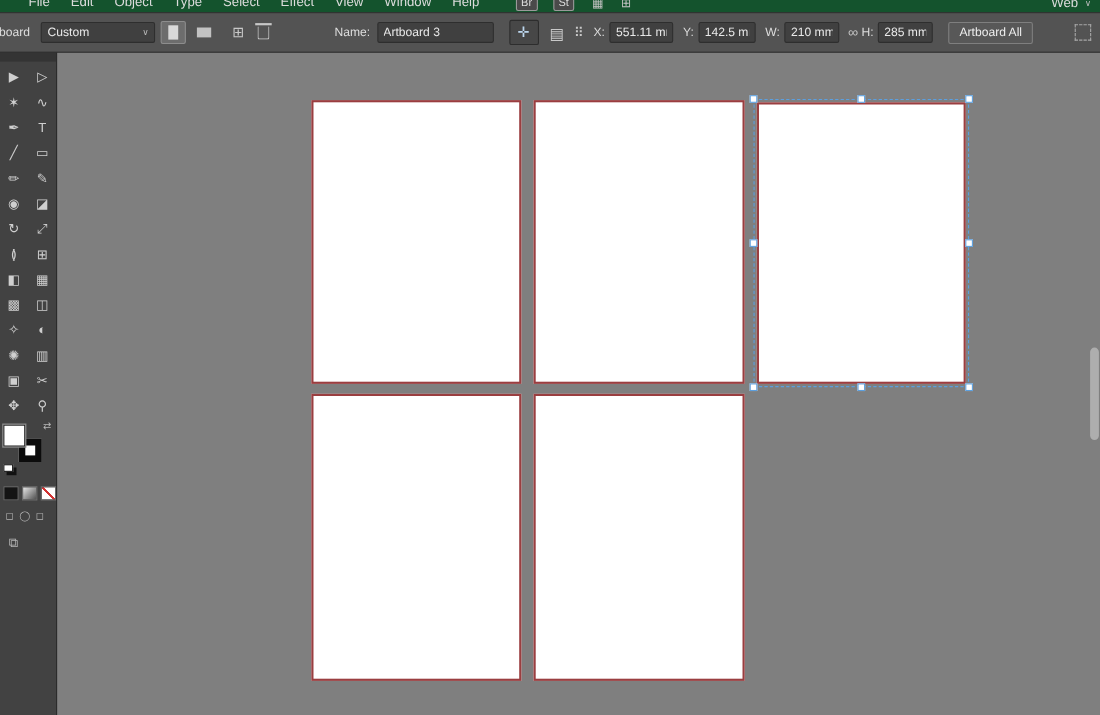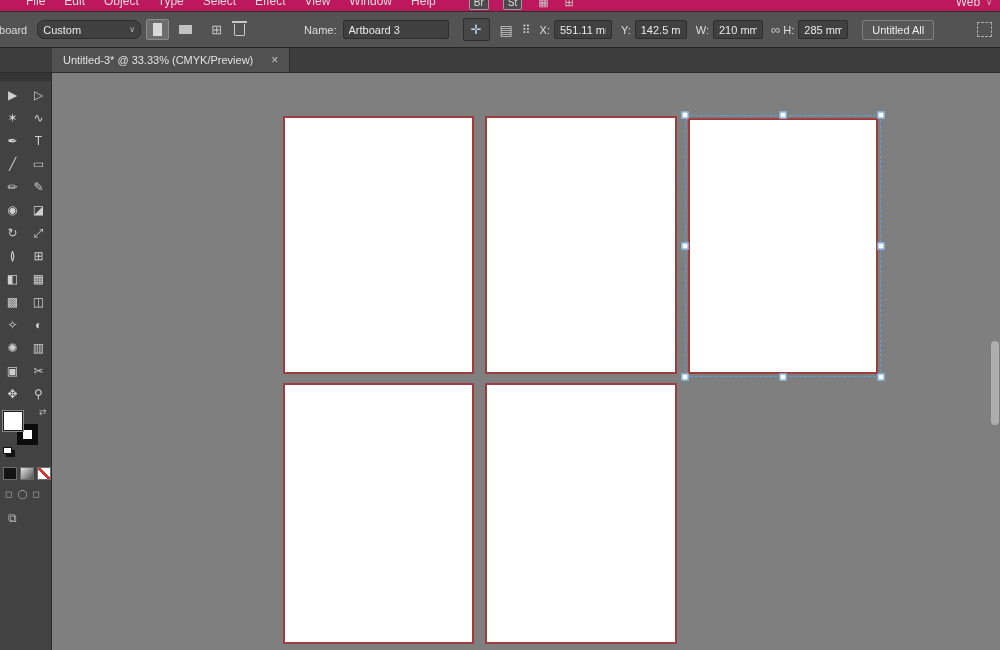--- a/index.html
+++ b/index.html
@@ -6,21 +6,21 @@
   html,body { margin:0; padding:0; }
   body {
     width:1000px; height:650px; overflow:hidden;
     font-family:"Liberation Sans", sans-serif;
     background:#3d3d3d;
   }
   .app { width:1000px; height:650px; display:flex; flex-direction:column; }
 
   
   .menubar {
-    height:11px; background:#be185d; overflow:hidden;
+    height:11px; background:#14532d; overflow:hidden;
     display:flex; align-items:flex-start; padding-left:26px;
     position:relative; flex:0 0 auto;
   }
   .menu-items { display:flex; }
   .menu-items span {
     display:inline-block; color:#dcdcdc; font-size:12px; margin-right:19px;
     transform:translateY(-6px); white-space:nowrap;
   }
   .mini-btn {
     display:inline-block; margin-left:14px; padding:0 4px; height:15px; line-height:13px;
@@ -40,21 +40,21 @@
     border-top:1px solid #2e2e2e; border-bottom:1px solid #262626;
     display:flex; align-items:center; color:#ddd; font-size:11px;
     overflow:hidden; padding-right:8px;
   }
   .cb-artboard-label { margin-left:-15px; white-space:nowrap; }
   .field {
     background:#404040; border:1px solid #2e2e2e; border-radius:2px; height:19px;
     display:flex; align-items:center; padding:0 5px; color:#e9e9e9; font-size:11px;
   }
   input.field { outline:none; font-family:"Liberation Sans", sans-serif; }
-  .dropdown { width:104px; justify-content:space-between; margin-left:10px;border-radius:7px; }
+  .dropdown { width:104px; justify-content:space-between; margin-left:10px; }
   .chev { font-size:8px; color:#b8b8b8; }
   .orient-btn {
     width:23px; height:21px; margin-left:5px; display:flex; align-items:center; justify-content:center;
     border:1px solid transparent; border-radius:2px;
   }
   .orient-btn.active { background:#6d6d6d; border-color:#8d8d8d; }
   .page-portrait { width:9px; height:13px; background:#d9d9d9; }
   .page-landscape { width:13px; height:9px; background:#c2c2c2; }
   .cb-icon { color:#c8c8c8; font-size:13px; }
   .new-artboard { margin-left:14px; }
@@ -192,30 +192,24 @@
     </div>
     <div class="coord">
       <span>W:</span>
       <input class="field w-w" value="210 mm" style="">
     </div>
     <span class="link-icon">∞</span>
     <div class="coord" style="margin-left:0;">
       <span>H:</span>
       <input class="field w-h" value="285 mm" style="">
     </div>
-    <div class="rearrange-btn">Untitled All</div>
+    <div class="rearrange-btn">Artboard All</div>
     <span class="marquee-icon"></span>
   </div>
 
-  <div class="tabbar">
-    <div class="tab">
-      <span>Untitled-3* @ 33.33% (CMYK/Preview)</span>
-      <span class="tab-close">×</span>
-    </div>
-  </div>
 
   <div class="main">
 
     <div class="toolbar">
       <div class="toolbar-header"></div>
       <div class="tools">
           <div class="tool">▶</div>
           <div class="tool">▷</div>
           <div class="tool">✶</div>
           <div class="tool">∿</div>

